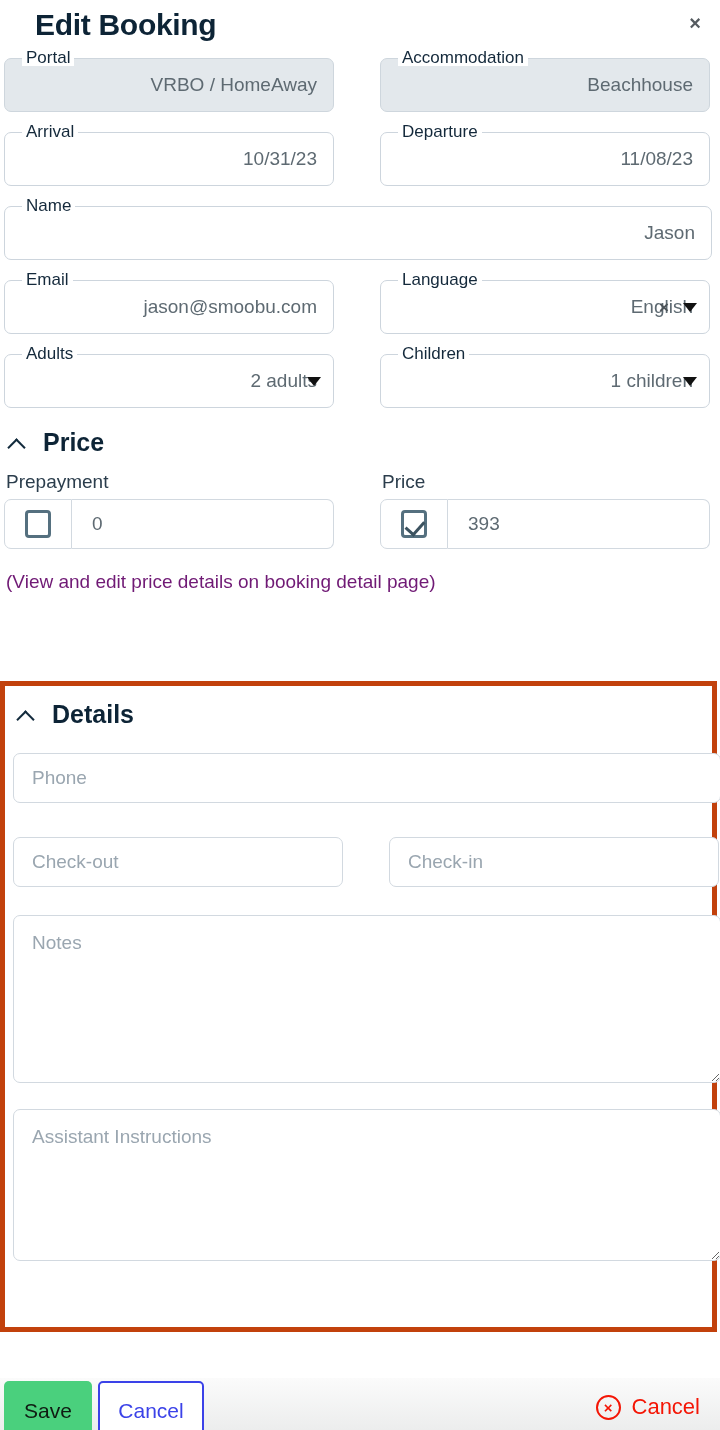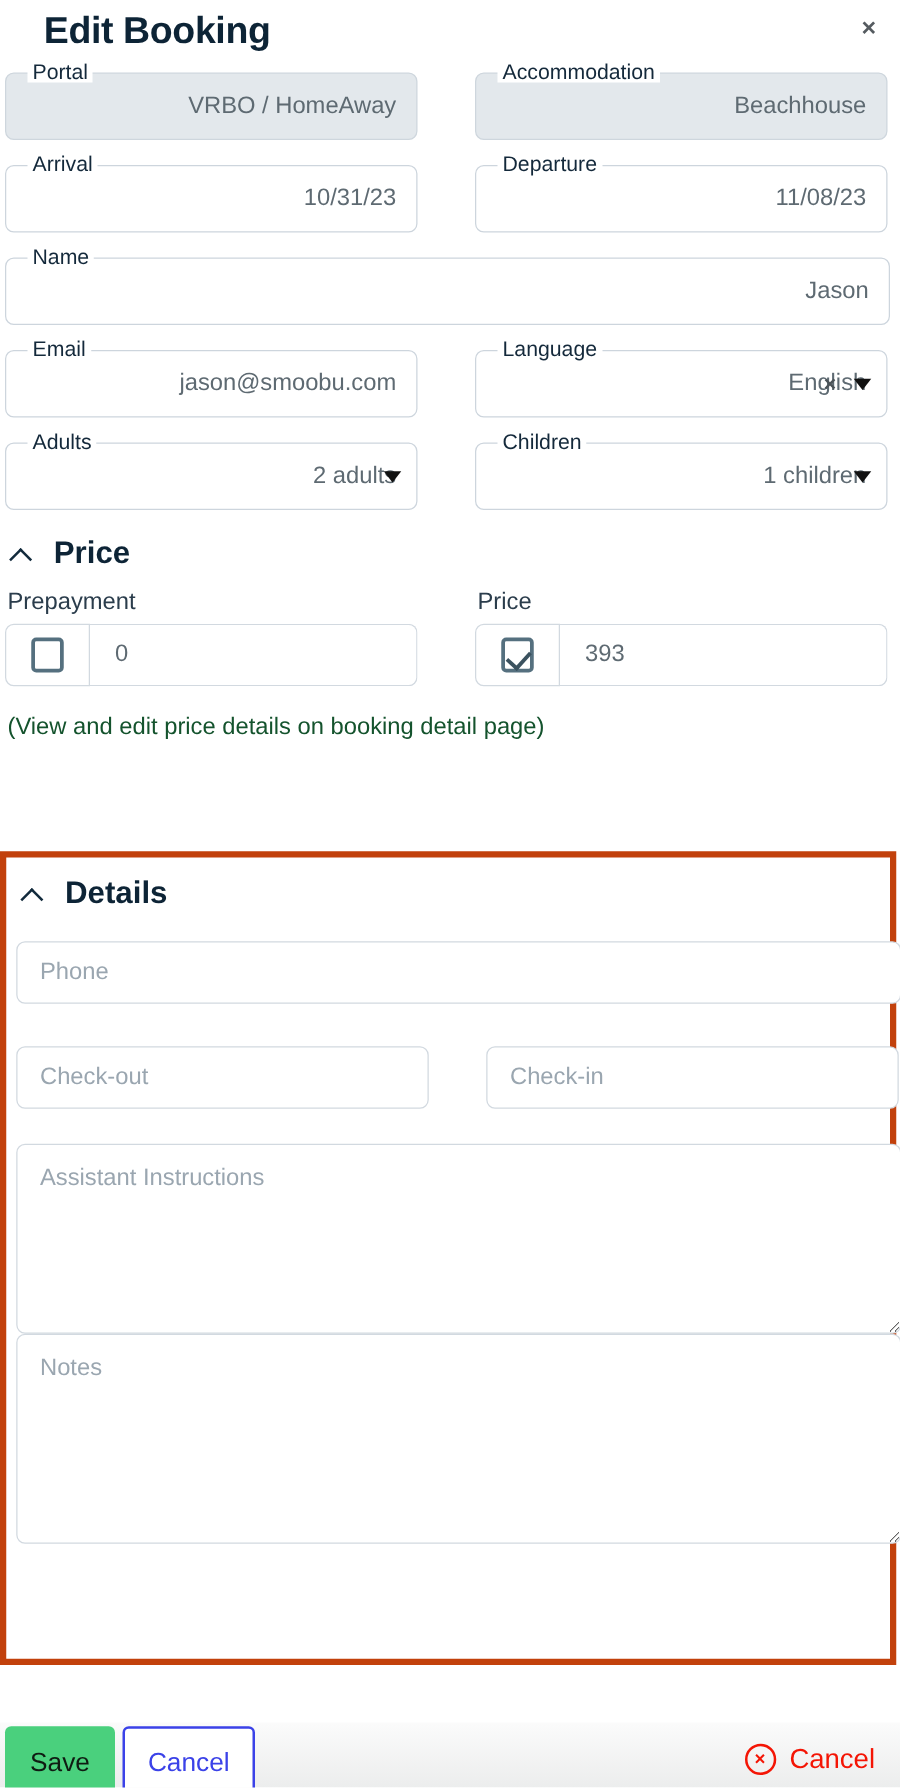--- a/index.html
+++ b/index.html
@@ -206,21 +206,21 @@
     background: #fff;
   }
   .cb-input span {
     padding-left: 20px;
     font-size: 19px;
     color: #5e6a72;
   }
 
   .price-note {
     font-size: 19px;
-    color: #14532d;
+    color: #701a75;
     margin: 22px 0 0 2px;
   }
 
   
   .details-box {
     position: absolute;
     left: 0;
     top: 681px;
     width: 717px;
     height: 651px;
@@ -450,29 +450,29 @@
             <span class="ph">Check-out</span>
           </div>
         </div>
         <div class="col">
           <div class="tf-plain">
             <span class="ph">Check-in</span>
           </div>
         </div>
       </div>
 
+      <div class="row" style="margin-bottom:26px;">
+        <div class="col-full">
+          <textarea class="ta ta-notes" placeholder="Notes" style=""></textarea>
+        </div>
+      </div>
+
       <div class="row" style="margin-bottom:0;">
         <div class="col-full">
           <textarea class="ta ta-assist" placeholder="Assistant Instructions" style=""></textarea>
-        </div>
-      </div>
-
-      <div class="row" style="margin-bottom:26px;">
-        <div class="col-full">
-          <textarea class="ta ta-notes" placeholder="Notes" style=""></textarea>
         </div>
       </div>
 
     </div>
   </div>
 
   <div class="footer">
     <button class="btn-save">Save</button>
     <button class="btn-cancel">Cancel</button>
     <div class="link-cancel">

